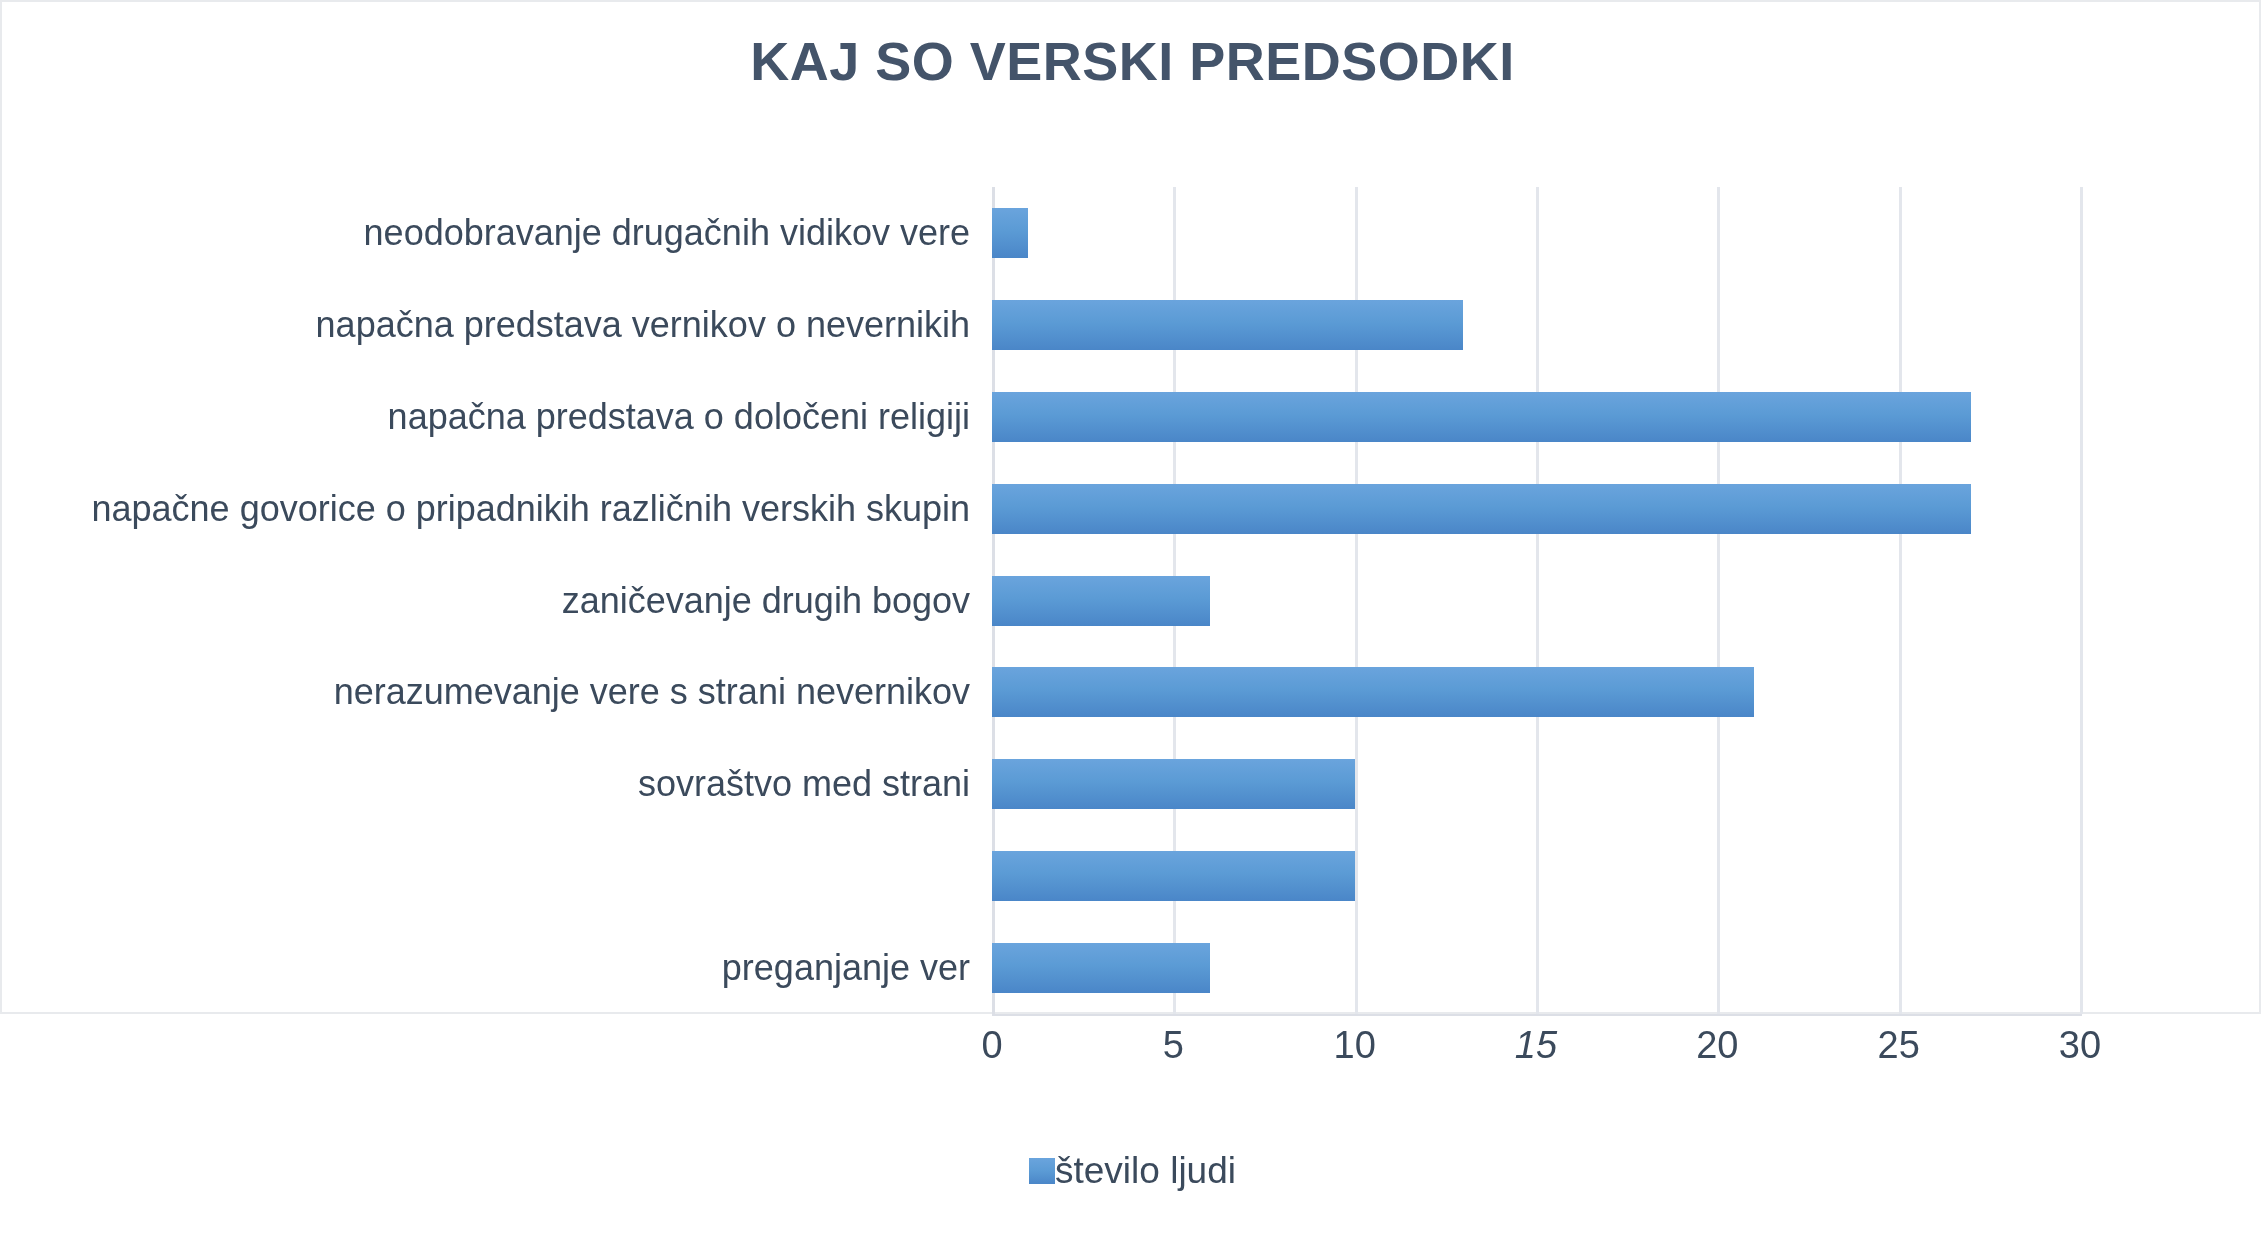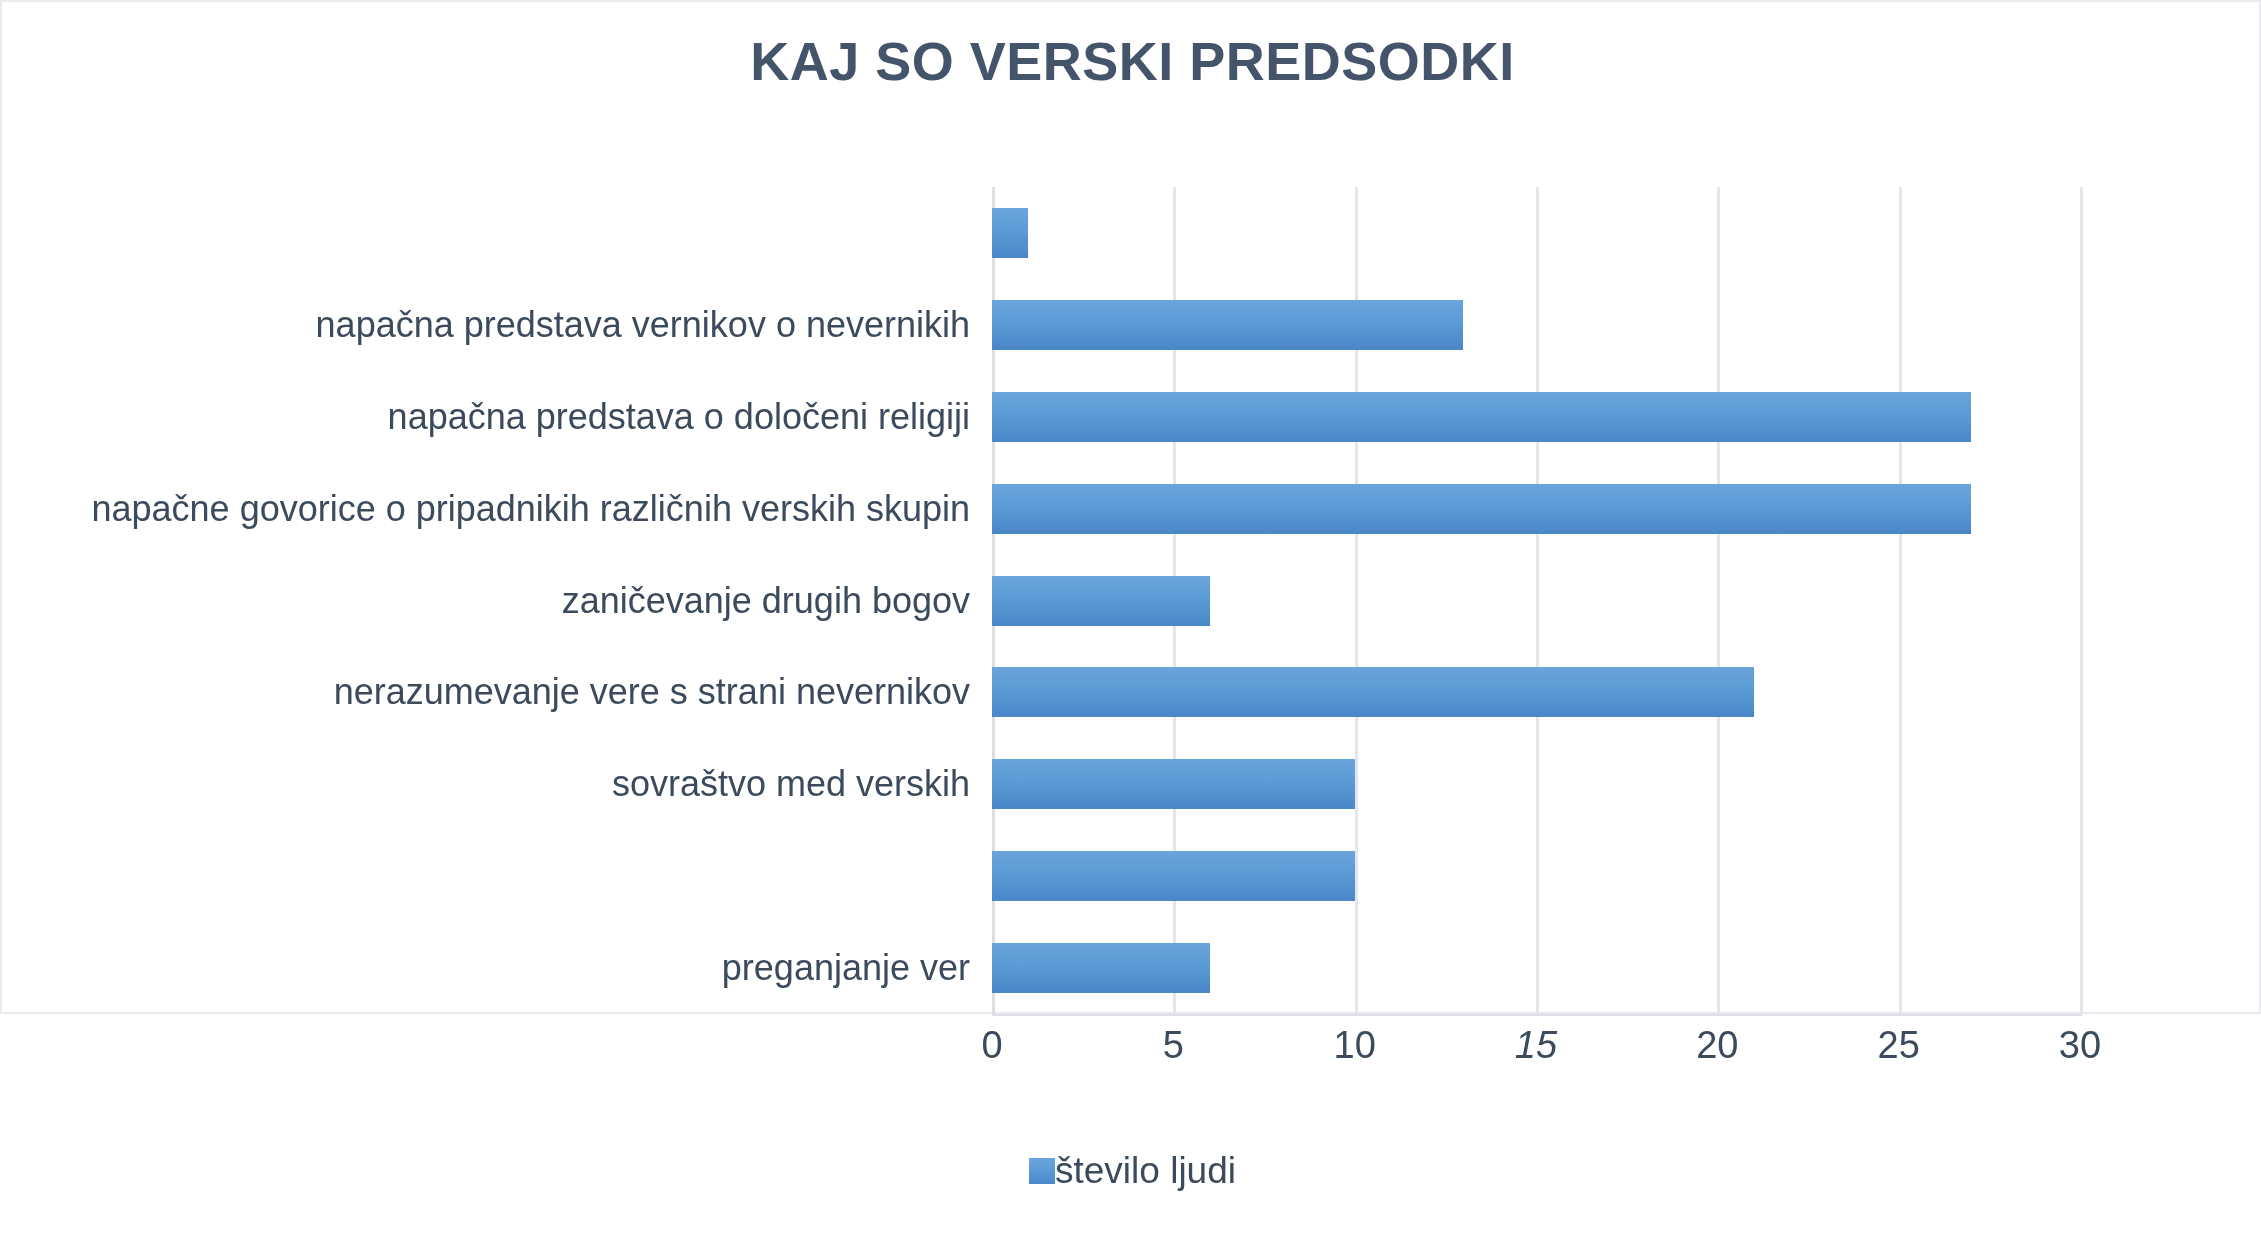--- a/index.html
+++ b/index.html
@@ -168,20 +168,21 @@
         <div class="gridline" style="left: 181.333px;"></div>
         <div class="gridline" style="left: 362.667px;"></div>
         <div class="gridline" style="left: 544px;"></div>
         <div class="gridline" style="left: 725.333px;"></div>
         <div class="gridline" style="left: 906.667px;"></div>
         <div class="gridline" style="left: 1088px;"></div>
       </div>
 
     <div id="rows">
         <div class="row">
+          <div class="cat-label">neodobravanje drugačnih vidikov vere</div>
           <div class="bar-track">
             <div class="bar" style="width: 36.2667px;"></div>
           </div>
         </div>
         <div class="row">
           <div class="cat-label">napačna predstava vernikov o nevernikih</div>
           <div class="bar-track">
             <div class="bar" style="width: 471.467px;"></div>
           </div>
         </div>
@@ -203,21 +204,21 @@
             <div class="bar" style="width: 217.6px;"></div>
           </div>
         </div>
         <div class="row">
           <div class="cat-label">nerazumevanje vere s strani nevernikov</div>
           <div class="bar-track">
             <div class="bar" style="width: 761.6px;"></div>
           </div>
         </div>
         <div class="row">
-          <div class="cat-label">sovraštvo med verskih</div>
+          <div class="cat-label">sovraštvo med strani</div>
           <div class="bar-track">
             <div class="bar" style="width: 362.667px;"></div>
           </div>
         </div>
         <div class="row">
           <div class="bar-track">
             <div class="bar" style="width: 362.667px;"></div>
           </div>
         </div>
         <div class="row">

